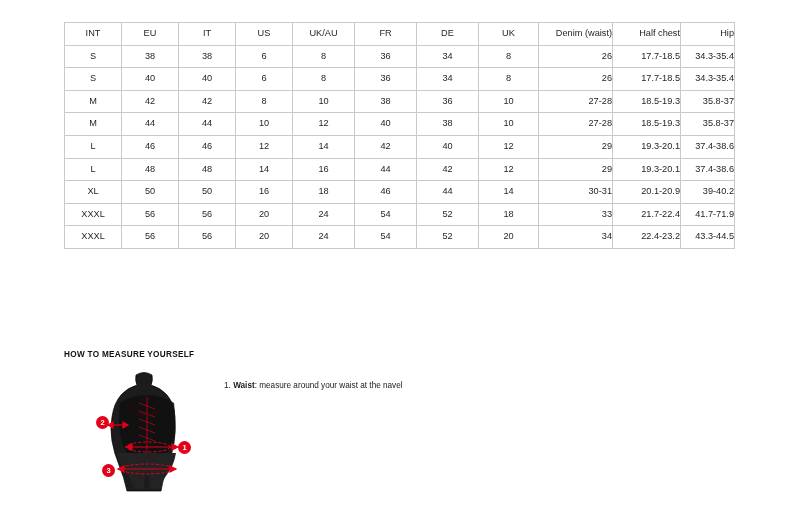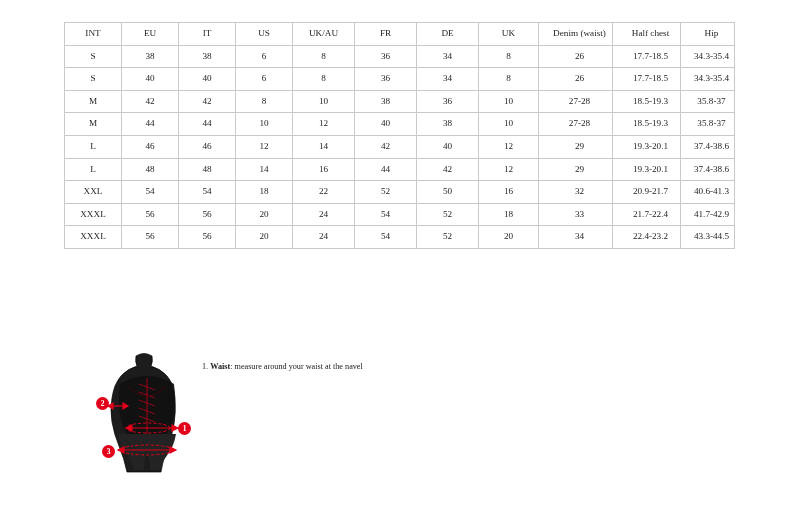--- a/index.html
+++ b/index.html
@@ -12,21 +12,20 @@
     height: 519px;
     font-family: "Liberation Sans", sans-serif;
     color: #1a1a1a;
     position: relative;
     overflow: hidden;
   }
   .page {
     width: 798px;
     height: 519px;
     position: relative;
-    font-family: Liberation Serif, serif;
   }
   
   .table-wrap {
     position: absolute;
     left: 64px;
     top: 22px;
     width: 670px;
   }
   table.size-table {
     border-collapse: collapse;
@@ -43,21 +42,21 @@
     color: #1f1f1f;
     padding: 0;
     line-height: 21.6px;
     white-space: nowrap;
   }
   table.size-table th {
     font-weight: normal;
   }
   table.size-table td.left-pad,
   table.size-table th.left-pad {
-    text-align: center;
+    text-align: right;
     padding-left: 8px;
   }
   
   col.c0 { width: 57px; }
   col.c1 { width: 57px; }
   col.c2 { width: 57px; }
   col.c3 { width: 57px; }
   col.c4 { width: 62px; }
   col.c5 { width: 62px; }
   col.c6 { width: 62px; }
@@ -86,20 +85,21 @@
     align-items: flex-start;
   }
   .figure-area {
     position: relative;
     width: 110px;
     height: 130px;
     margin-left: 28px;
     flex: 0 0 auto;
   }
   .instructions {
+    margin-left: 22px;
     padding-top: 12px;
     flex: 1 1 auto;
   }
   .instructions p {
     margin: 0 0 12px 0;
     font-size: 8.2px;
     color: #1a1a1a;
     line-height: 1.2;
   }
   .instructions p b {
@@ -236,63 +236,64 @@
           <td>14</td>
           <td>16</td>
           <td>44</td>
           <td>42</td>
           <td>12</td>
           <td class="left-pad">29</td>
           <td class="left-pad">19.3-20.1</td>
           <td class="left-pad">37.4-38.6</td>
         </tr>
         <tr>
-          <td>XXL</td>
-          <td>54</td>
-          <td>54</td>
-          <td>18</td>
-          <td>22</td>
-          <td>52</td>
+          <td>XL</td>
+          <td>50</td>
           <td>50</td>
           <td>16</td>
-          <td class="left-pad">32</td>
-          <td class="left-pad">20.9-21.7</td>
-          <td class="left-pad">40.6-41.3</td>
+          <td>18</td>
+          <td>46</td>
+          <td>44</td>
+          <td>14</td>
+          <td class="left-pad">30-31</td>
+          <td class="left-pad">20.1-20.9</td>
+          <td class="left-pad">39-40.2</td>
         </tr>
         <tr>
           <td>XXXL</td>
           <td>56</td>
           <td>56</td>
           <td>20</td>
           <td>24</td>
           <td>54</td>
           <td>52</td>
           <td>18</td>
           <td class="left-pad">33</td>
           <td class="left-pad">21.7-22.4</td>
-          <td class="left-pad">41.7-42.9</td>
+          <td class="left-pad">41.7-71.9</td>
         </tr>
         <tr>
           <td>XXXL</td>
           <td>56</td>
           <td>56</td>
           <td>20</td>
           <td>24</td>
           <td>54</td>
           <td>52</td>
           <td>20</td>
           <td class="left-pad">34</td>
           <td class="left-pad">22.4-23.2</td>
           <td class="left-pad">43.3-44.5</td>
         </tr>
       </tbody>
     </table>
   </div>
 
   <div class="measure">
+    <div class="measure-title">HOW TO MEASURE YOURSELF</div>
 
     <div class="measure-body">
 
       <div class="figure-area">
         <svg class="mannequin" width="110" height="130" viewBox="0 0 110 130">
 
           <path d="M44 6 q8 -5 16 0 q1 6 -1 10 q10 3 16 10 q7 8 8 22 q1 14 -1 26 q-2 12 -6 22 q-5 12 -7 26 l-34 0 q-3 -14 -8 -26 q-5 -12 -7 -24 q-2 -12 0 -24 q2 -14 9 -22 q6 -7 16 -10 q-2 -4 -1 -10 z" fill="#1c1c1c" stroke="#000000" stroke-width="0.7"></path>
 
           <path d="M28 34 q12 -8 27 -8 q15 0 27 8 q2 16 0 30 q-2 12 -7 20 l-40 0 q-5 -8 -7 -20 q-2 -14 0 -30 z" fill="#111111" opacity="0.9"></path>
 

